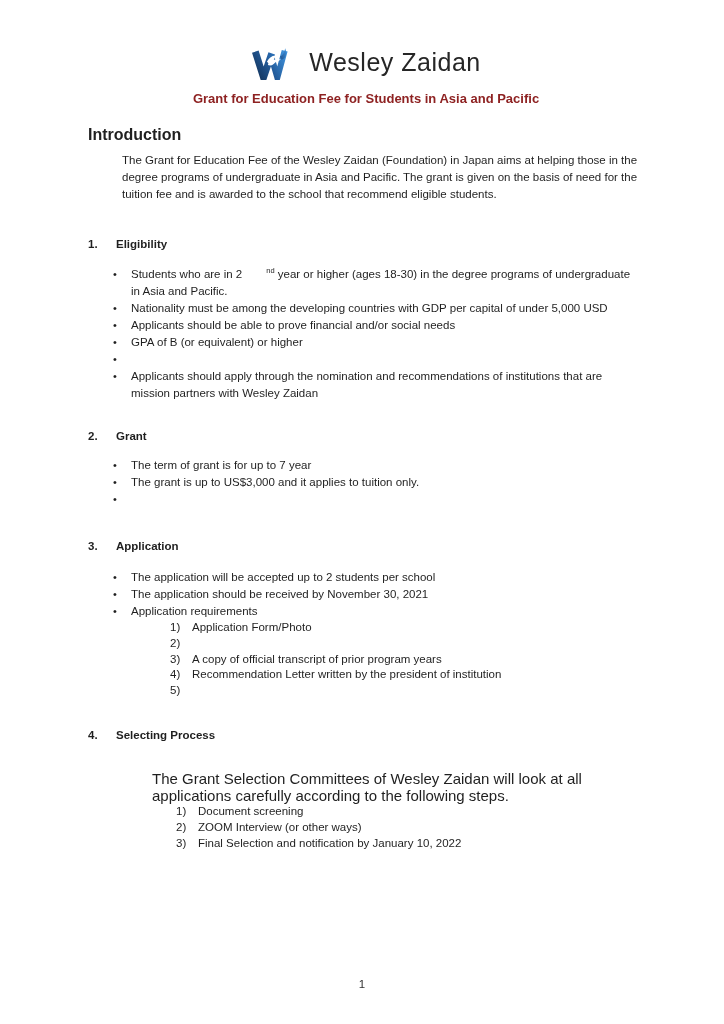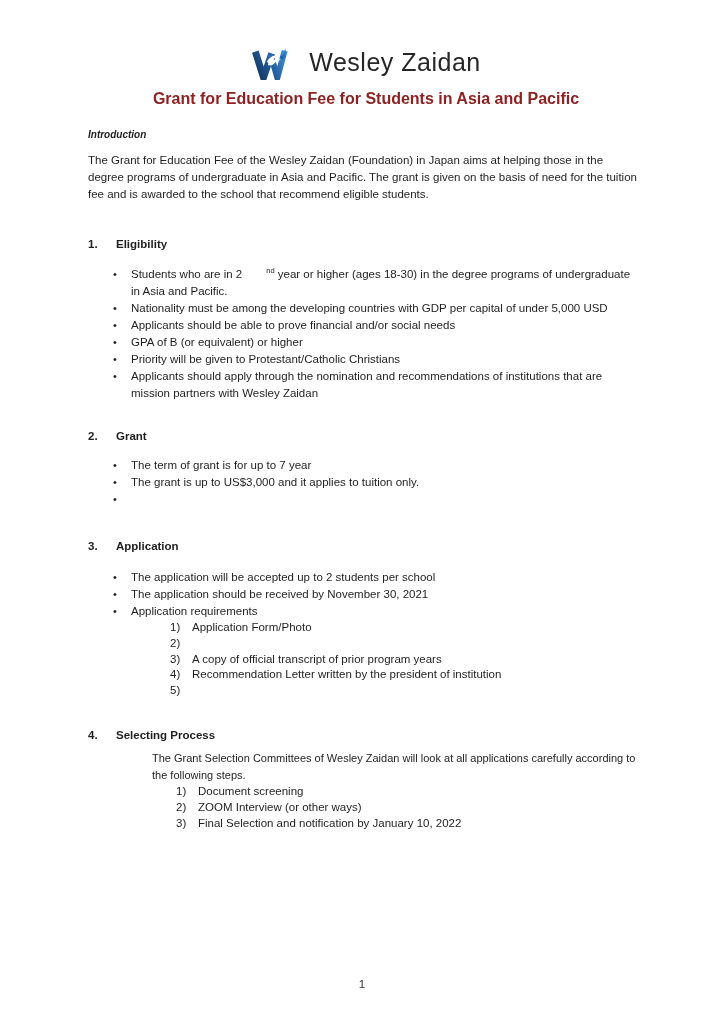--- a/index.html
+++ b/index.html
@@ -30,38 +30,38 @@
     font-size: 25px;
     letter-spacing: 0.5px;
     color: #262626;
     font-weight: 400;
     white-space: nowrap;
   }
   
   .doc-title {
     margin-top: 7px;
     text-align: center;
-    font-size: 16px;
+    font-size: 13px;
     font-weight: bold;
     color: #8e2222;
     line-height: 20px;
   }
   
   .h-plain {
     margin-top: 17px;
-    font-size: 10px;
+    font-size: 16px;
     font-weight: bold;
     line-height: 17px;
-    font-style: italic;
   }
   .para {
     margin-top: 9px;
     font-size: 11.5px;
     line-height: 17px;
     max-width: 552px;
+    margin-left: 34px;
   }
   .sec-h {
     font-size: 11.5px;
     font-weight: bold;
     line-height: 17px;
     display: flex;
   }
   .sec-h .sec-num { width: 28px; flex: 0 0 auto; }
   .sec-h-1 { margin-top: 33px; }
   .sec-h-2 { margin-top: 26px; }
@@ -85,23 +85,23 @@
   sup { font-size: 7.5px; vertical-align: super; line-height: 0; margin-left: 24px; }
   .numlist { margin-top: 0; }
   .numitem {
     display: flex;
     margin-left: 82px;
     font-size: 11.5px;
     line-height: 15.8px;
   }
   .numitem .nm { width: 22px; flex: 0 0 auto; }
   .sel-para {
-    margin-top: 6px;
+    margin-top: 26px;
     margin-left: 64px;
-    font-size: 11px;
+    font-size: 15px;
     line-height: 17px;
     max-width: 532px;
   }
   .numlist-sel .numitem { margin-left: 88px; }
   .page-number {
     position: absolute;
     top: 936px; left: 0; right: 0;
     text-align: center;
     font-size: 11.5px;
     color: #333333;
@@ -155,21 +155,20 @@
     <div class="bullet">
       <span class="bm">•</span>
       <span class="bt">Applicants should be able to prove financial and/or social needs</span>
     </div>
     <div class="bullet">
       <span class="bm">•</span>
       <span class="bt">GPA of B (or equivalent) or higher</span>
     </div>
     <div class="bullet">
       <span class="bm">•</span>
-      <span class="bt">Priority will be given to Protestant/Catholic Christians</span>
     </div>
     <div class="bullet">
       <span class="bm">•</span>
       <span class="bt">Applicants should apply through the nomination and recommendations of institutions that are mission partners with Wesley Zaidan</span>
     </div>
   </div>
 
   <div class="sec-h sec-h-2">
     <span class="sec-num">2.</span>
     <span>Grant</span>

